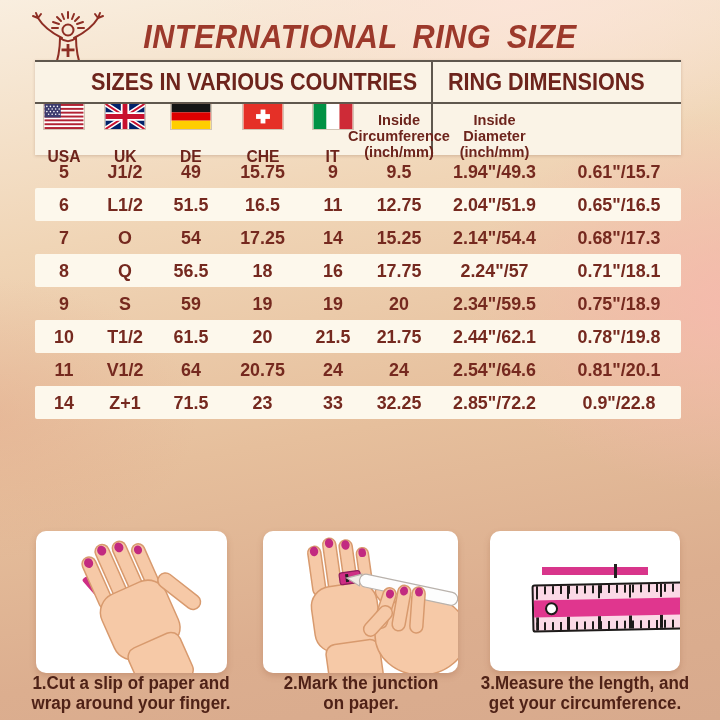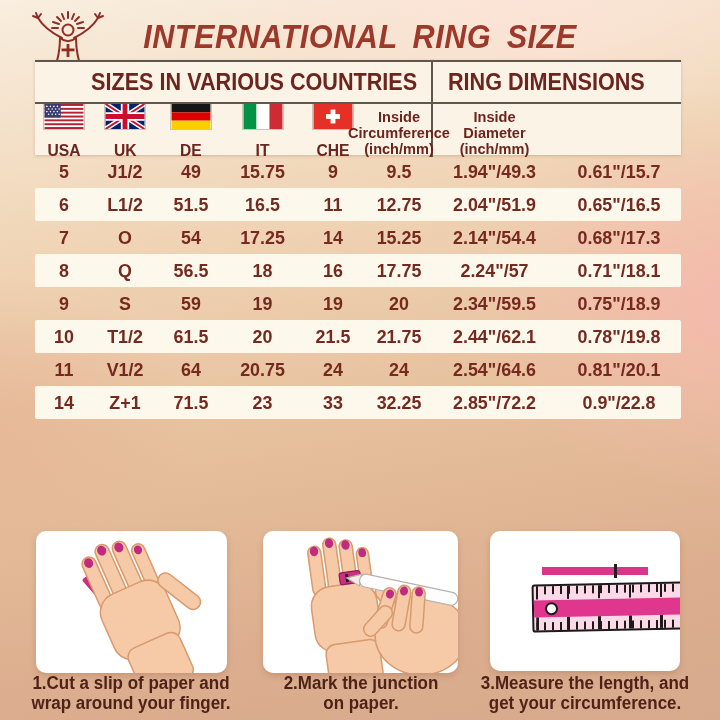--- a/index.html
+++ b/index.html
@@ -29,21 +29,21 @@
        font-size:24px;font-weight:700;color:#6d241c;}
   .sec span{display:inline-block;transform:scaleX(.9);white-space:nowrap;}
   .sec-left{left:0;width:439px;}
   .sec-right{left:397px;width:229px;}
   .hdiv{position:absolute;top:40px;left:0;width:646px;height:2px;background:#5f574e;}
   .vdiv{position:absolute;top:0;left:396px;width:2px;height:95px;background:#5f574e;}
   .head-bottom{
     position:absolute;top:42px;left:0;width:646px;height:53px;display:grid;
     grid-template-columns:58px 64px 68px 75px 66px 66px 125px 124px;
   }
-  .country{display:flex;flex-direction:column;align-items:center;justify-content:center;gap:12px;}
+  .country{display:flex;flex-direction:column;align-items:center;justify-content:center;gap:18px;}
   .flag{width:40px;height:25px;display:block;box-shadow:0 0 0 1px rgba(120,90,70,.3);}
   .code{font-size:17px;font-weight:700;color:#6d241c;transform:scaleX(.92);}
   .dimh{display:flex;flex-direction:column;align-items:center;justify-content:center;
         font-size:15px;font-weight:700;color:#6d241c;line-height:16px;transform:scaleX(.97);}
   
   .rows{position:absolute;left:35px;top:155px;width:646px;}
   .trow{display:grid;grid-template-columns:58px 64px 68px 75px 66px 66px 125px 124px;
         height:33px;align-items:center;}
   .trow.alt{background:#fdf8ec;border-radius:2px;}
   .tcell{text-align:center;font-size:19px;font-weight:700;color:#75291f;transform:scaleX(.94);white-space:nowrap;}
@@ -158,34 +158,34 @@
         <svg class="flag" viewBox="0 0 42 27">
           <rect width="42" height="9" fill="#151515"></rect>
           <rect y="9" width="42" height="9" fill="#dd0000"></rect>
           <rect y="18" width="42" height="9" fill="#ffce00"></rect>
         </svg>
         <div class="code">DE</div>
       </div>
 
       <div class="country">
         <svg class="flag" viewBox="0 0 42 27">
+          <rect width="42" height="27" fill="#e53027"></rect>
+          <rect x="18.4" y="6" width="5.2" height="15" fill="#fff"></rect>
+          <rect x="13.5" y="10.9" width="15" height="5.2" fill="#fff"></rect>
+        </svg>
+        <div class="code">CHE</div>
+      </div>
+
+      <div class="country">
+        <svg class="flag" viewBox="0 0 42 27">
           <rect width="14" height="27" fill="#009246"></rect>
           <rect x="14" width="14" height="27" fill="#ffffff"></rect>
           <rect x="28" width="14" height="27" fill="#ce2b37"></rect>
         </svg>
         <div class="code">IT</div>
-      </div>
-
-      <div class="country">
-        <svg class="flag" viewBox="0 0 42 27">
-          <rect width="42" height="27" fill="#e53027"></rect>
-          <rect x="18.4" y="6" width="5.2" height="15" fill="#fff"></rect>
-          <rect x="13.5" y="10.9" width="15" height="5.2" fill="#fff"></rect>
-        </svg>
-        <div class="code">CHE</div>
       </div>
 
       <div class="dimh">
         <span>Inside</span>
         <span>Circumference</span>
         <span>(inch/mm)</span>
       </div>
       <div class="dimh">
         <span>Inside</span>
         <span>Diameter</span>

